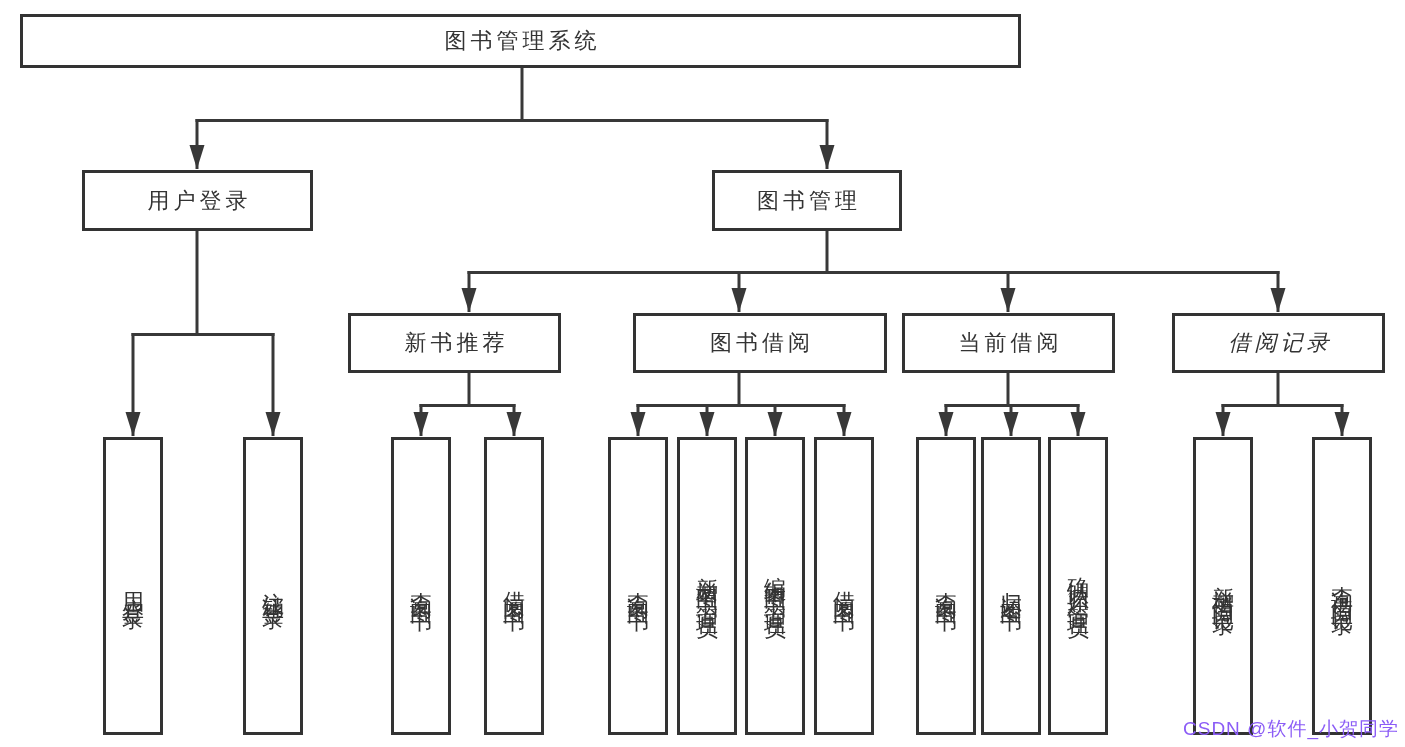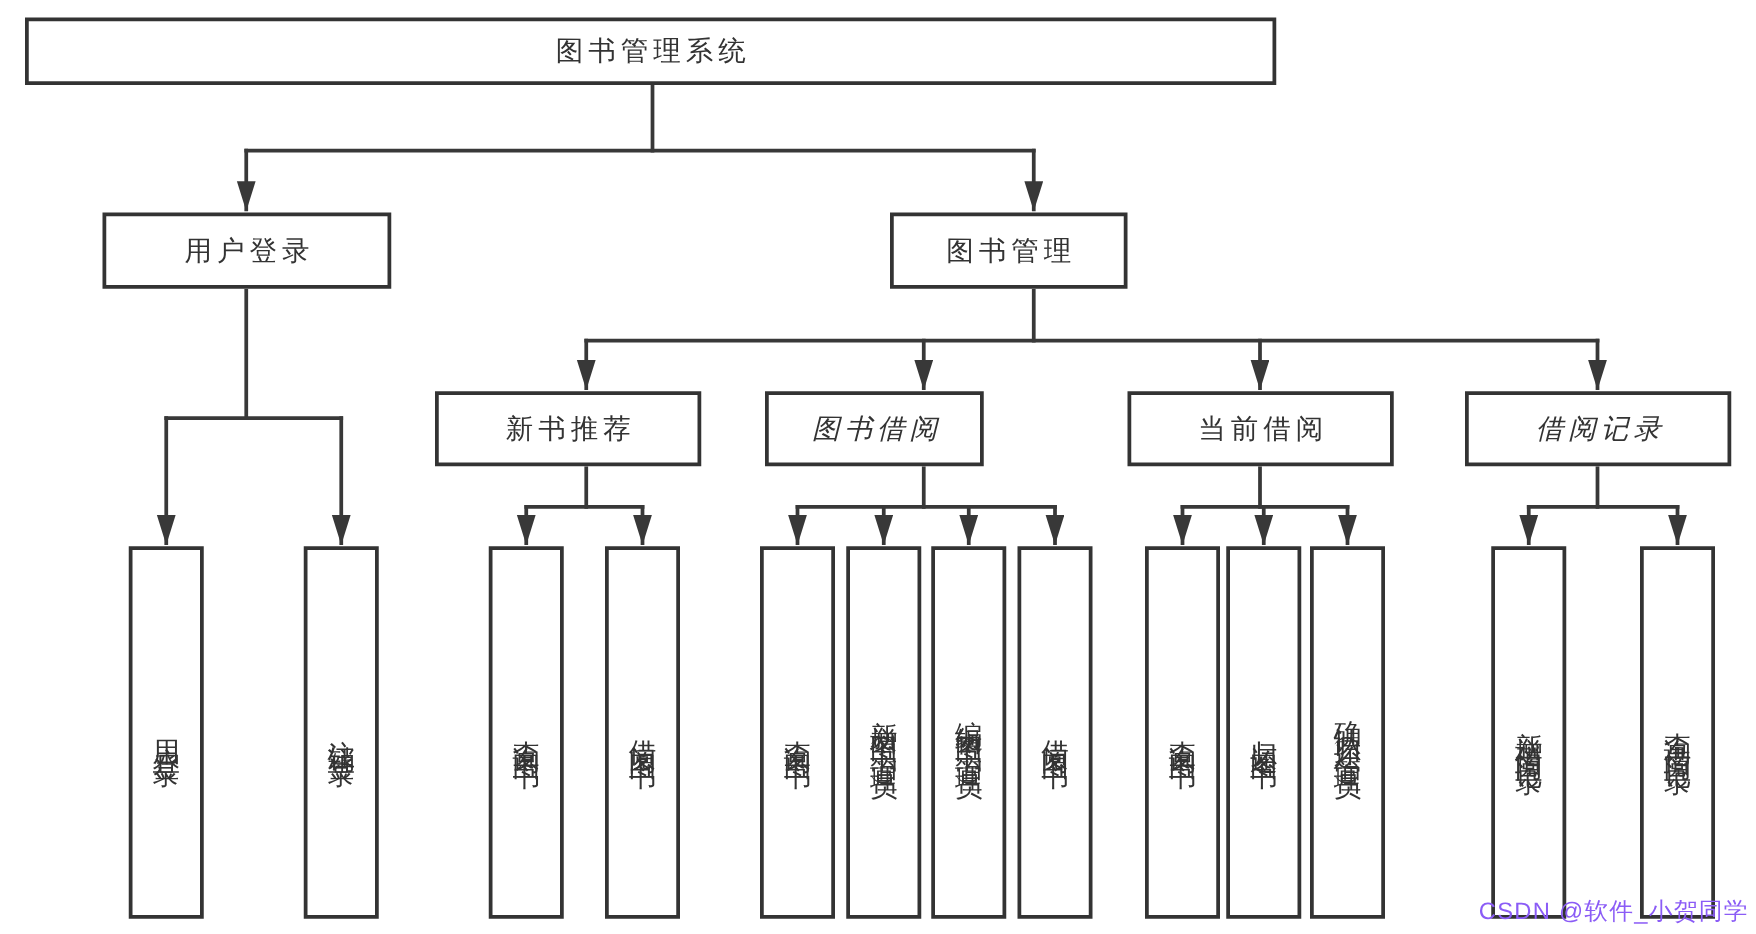--- a/index.html
+++ b/index.html
@@ -109,21 +109,21 @@
       <path d="M1342,404 V436" marker-end="url(#arw)"></path>
     </g>
   </svg>
 
   <div class="node hnode" style="left:20px; top:14px; width:1001px; height:54px;">图书管理系统</div>
 
   <div class="node hnode" style="left:82px; top:170px; width:231px; height:61px;">用户登录</div>
   <div class="node hnode" style="left:712px; top:170px; width:190px; height:61px;">图书管理</div>
 
   <div class="node hnode" style="left:348px; top:313px; width:213px; height:60px;">新书推荐</div>
-  <div class="node hnode" style="left:612px; top:313px; width:175px; height:60px;font-style:italic;">图书借阅</div>
+  <div class="node hnode" style="left:633px; top:313px; width:254px; height:60px;">图书借阅</div>
   <div class="node hnode" style="left:902px; top:313px; width:213px; height:60px;">当前借阅</div>
   <div class="node hnode" style="left:1172px; top:313px; width:213px; height:60px;font-style:italic;">借阅记录</div>
 
   <div class="node leaf" style="left:103px; top:437px; width:60px; height:298px;">用户登录</div>
   <div class="node leaf" style="left:243px; top:437px; width:60px; height:298px;">注销登录</div>
 
   <div class="node leaf" style="left:391px; top:437px; width:60px; height:298px;">查询图书</div>
   <div class="node leaf" style="left:484px; top:437px; width:60px; height:298px;">借阅图书</div>
 
   <div class="node leaf" style="left:608px; top:437px; width:60px; height:298px;">查询图书</div>

